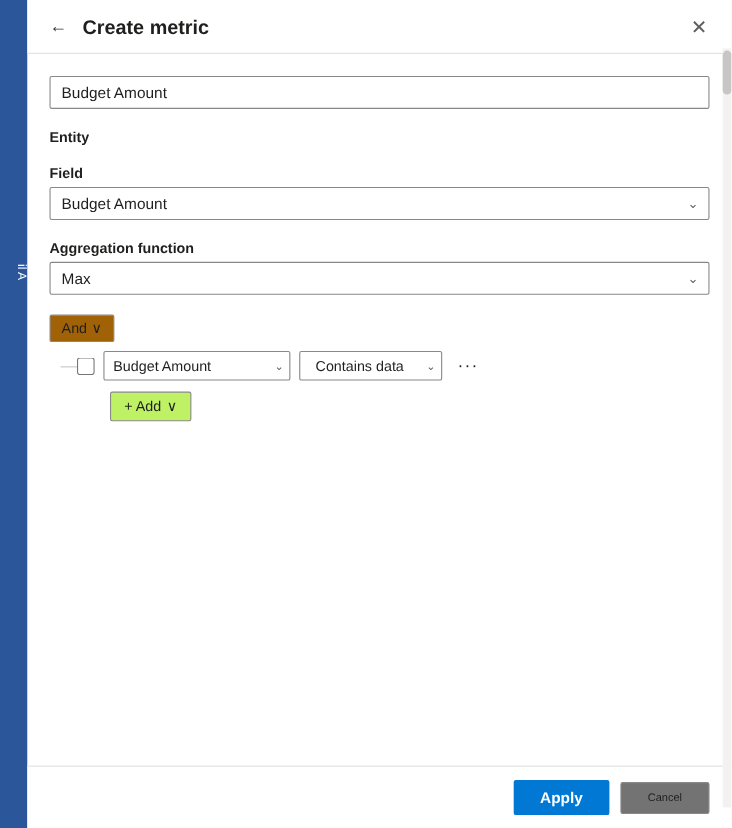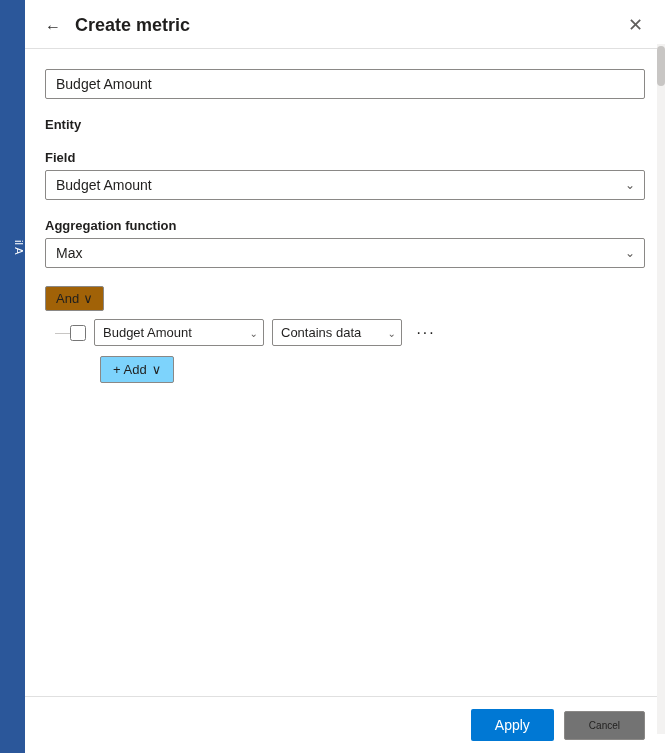--- a/index.html
+++ b/index.html
@@ -246,20 +246,21 @@
       width: 130px;
       padding: 5px 28px 5px 8px;
       border: 1px solid #8a8886;
       border-radius: 2px;
       font-size: 13px;
       color: #201f1e;
       background: #fff;
       appearance: none;
       -webkit-appearance: none;
       cursor: pointer;
+      text-align: center;
     }
 
     .filter-select-wrapper {
       position: relative;
       display: inline-block;
     }
 
     .filter-select-wrapper .mini-chevron {
       position: absolute;
       right: 6px;
@@ -280,21 +281,21 @@
       letter-spacing: 1px;
     }
 
     .add-btn {
       display: inline-flex;
       align-items: flex-start;
       gap: 5px;
       padding: 5px 12px;
       border: 1px solid #8a8886;
       border-radius: 2px;
-      background: #7dd3fc;
+      background: #bef264;
       font-size: 13px;
       color: #201f1e;
       cursor: pointer;
       margin-top: 10px;
       margin-left: 55px;
     }
 
     .modal-footer {
       display: flex;
       justify-content: flex-end;
@@ -305,21 +306,21 @@
       background: #fff;
     }
 
     .btn-apply {
       padding: 8px 24px;
       background: #0078d4;
       color: #fff;
       border: none;
       border-radius: 2px;
       font-size: 14px;
-      font-weight: 400;
+      font-weight: 700;
       cursor: pointer;
     }
 
     .btn-cancel {
       padding: 8px 24px;
       background: #737373;
       color: #201f1e;
       border: 1px solid #8a8886;
       border-radius: 2px;
       font-size: 10px;

